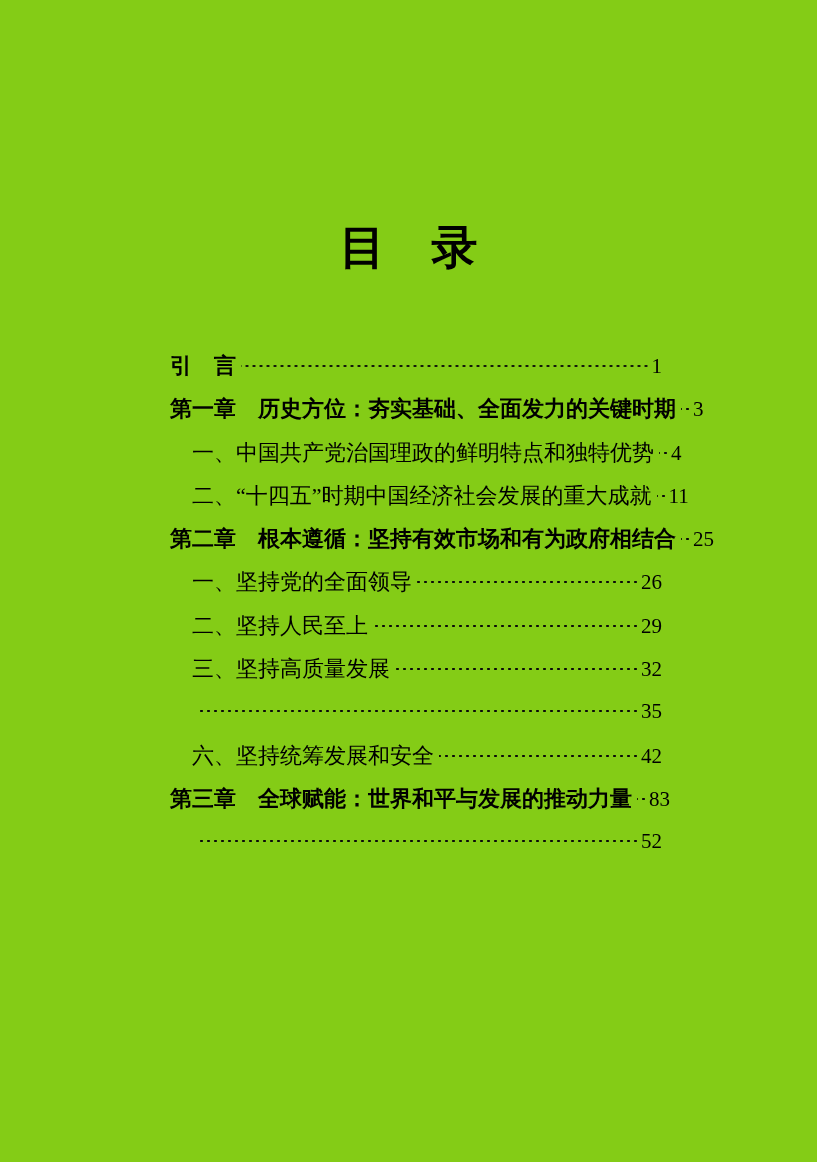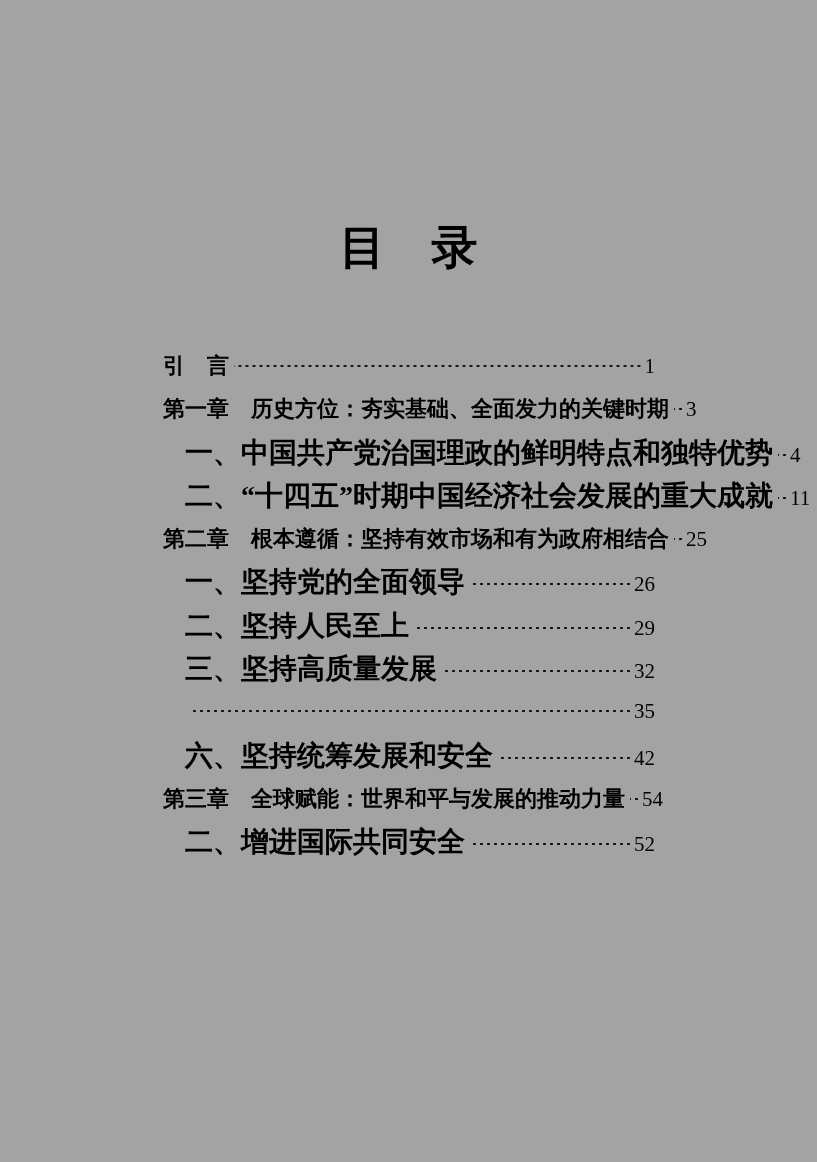--- a/index.html
+++ b/index.html
@@ -4,62 +4,62 @@
 <style>
   html, body {
     margin: 0;
     padding: 0;
     background: #ffffff;
   }
   .page {
     position: relative;
     width: 817px;
     height: 1162px;
-    background: #a3a3a3;
+    background: #84cc16;
     color: #000000;
     overflow: hidden;
   }
   .doc-title {
     position: absolute;
     top: 222px;
     left: 0;
     width: 100%;
     margin: 0;
     text-align: center;
     font-family: "Liberation Serif", serif;
     font-weight: 700;
     font-size: 46px;
     line-height: 52px;
     color: #000000;
   }
   .toc {
     position: absolute;
     top: 344px;
-    left: 163px;
+    left: 170px;
     width: 492px;
   }
   .toc-row {
     display: flex;
     align-items: baseline;
     height: 43.3px;
     line-height: 43.3px;
     white-space: nowrap;
   }
   .toc-row.chapter .toc-label {
     font-family: "Liberation Sans", sans-serif;
     font-weight: 700;
     font-size: 22px;
   }
   .toc-row.section {
     padding-left: 22px;
   }
   .toc-row.section .toc-label {
     font-family: "Liberation Serif", serif;
-    font-weight: 700;
-    font-size: 28px;
+    font-weight: 400;
+    font-size: 22px;
   }
   .toc-label {
     flex: 0 0 auto;
     color: #000000;
   }
   .toc-leader {
     flex: 1 1 auto;
     align-self: baseline;
     height: 14px;
     min-width: 10px;
@@ -140,23 +140,22 @@
 
   <div class="toc-row section">
     <span class="toc-label">六、坚持统筹发展和安全</span>
     <span class="toc-leader"></span>
     <span class="toc-page">42</span>
   </div>
 
   <div class="toc-row chapter">
     <span class="toc-label">第三章　全球赋能：世界和平与发展的推动力量</span>
     <span class="toc-leader"></span>
-    <span class="toc-page">54</span>
+    <span class="toc-page">83</span>
   </div>
 
 
   <div class="toc-row section">
-    <span class="toc-label">二、增进国际共同安全</span>
     <span class="toc-leader"></span>
     <span class="toc-page">52</span>
   </div>
 </div>
 </div>
 
 </body></html>

